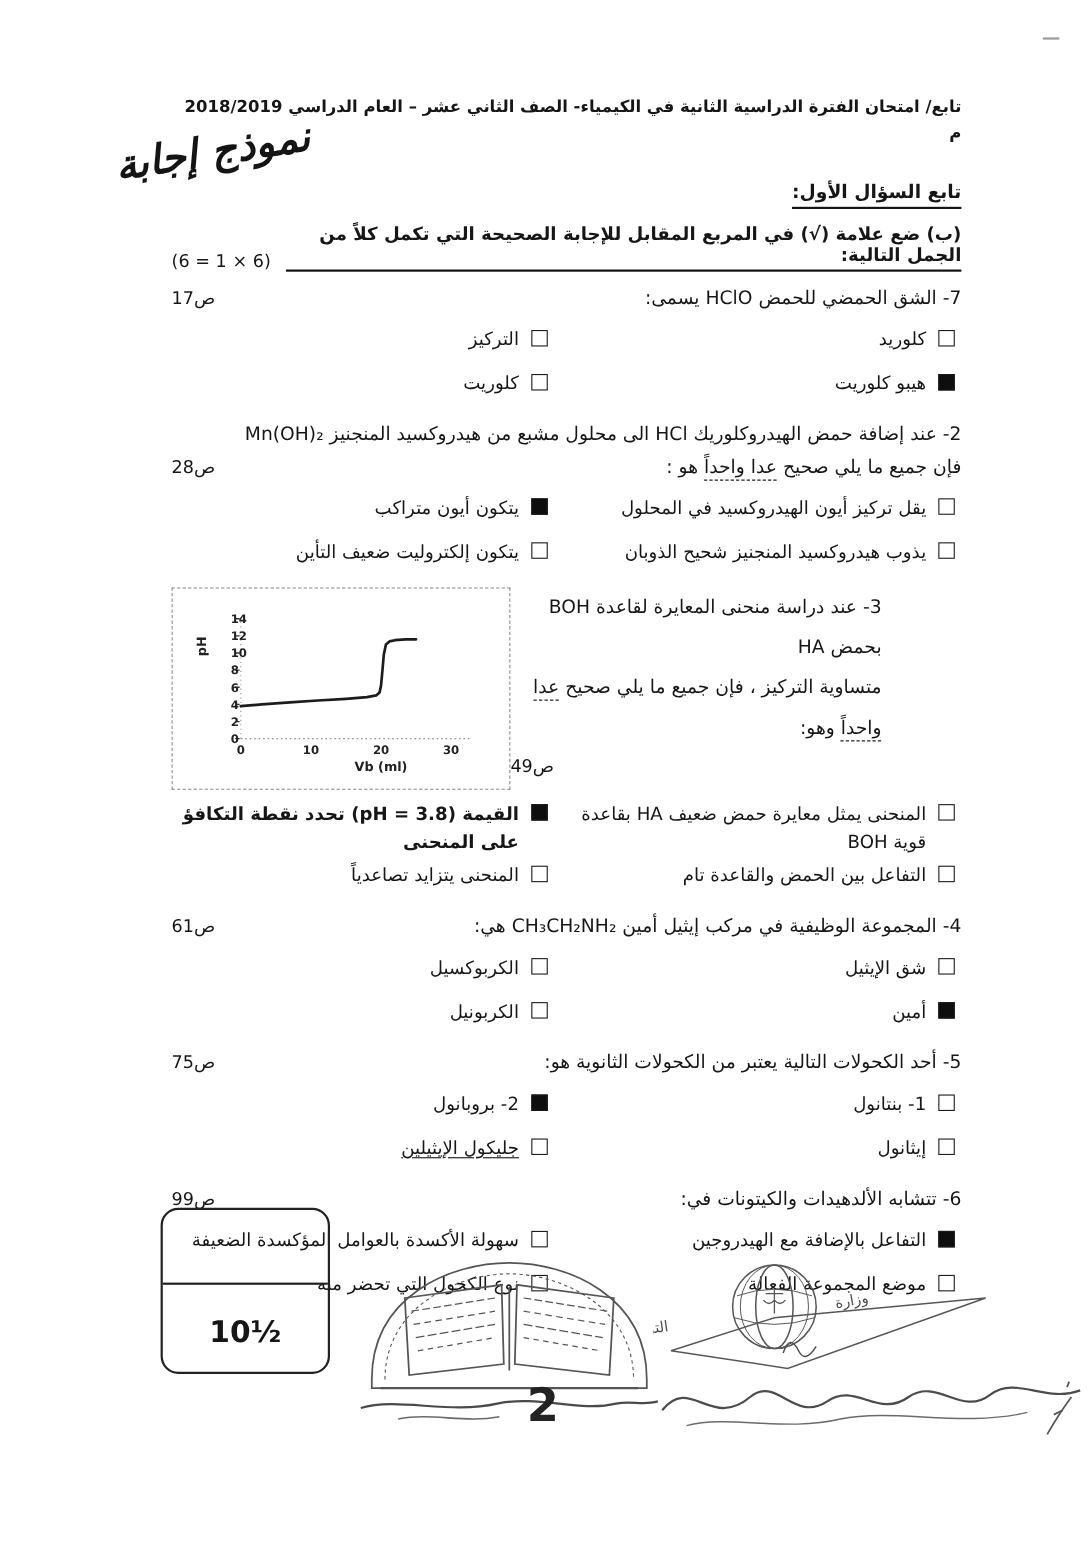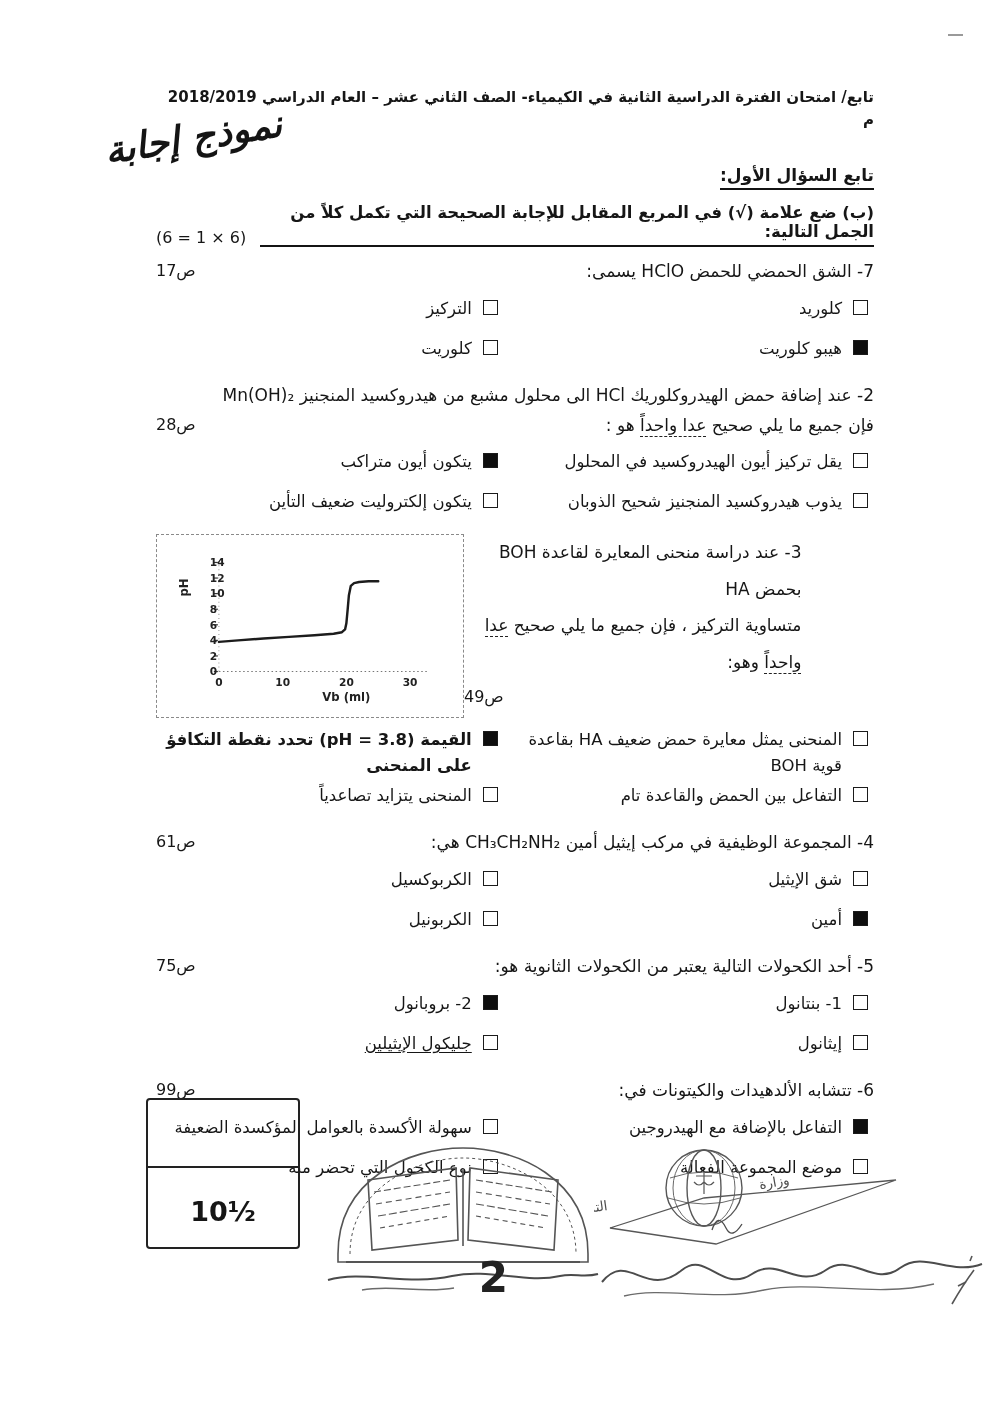--- a/index.html
+++ b/index.html
@@ -54,21 +54,21 @@
   .q3-ref{margin-top:auto;text-align:left;font-size:16px;}
   .figure{
     width:302px;border:1.2px dashed #8a8a8a;background:#fff;
     padding:4px 2px 2px 2px;
   }
   .tick{font-size:10.5px;font-weight:bold;fill:#222;font-family:"DejaVu Sans",sans-serif;}
   .axis-label{font-size:11.5px;font-weight:bold;fill:#222;font-family:"DejaVu Sans",sans-serif;}
   
   .score-box{
     position:absolute;left:146px;top:1098px;width:150px;height:147px;
-    border:2px solid #222;border-radius:4px;
+    border:2px solid #222;border-radius:16px;
   }
   .score-box .divider{position:absolute;left:0;right:0;top:45%;border-top:2px solid #222;}
   .score-value{
     position:absolute;left:0;right:0;top:52%;bottom:0;
     display:flex;align-items:center;justify-content:center;
     font-size:27px;font-weight:bold;
   }
   .school-stamp{position:absolute;left:322px;top:1134px;}
   .ministry-stamp{position:absolute;left:594px;top:1132px;}
   .pen-mark{position:absolute;left:944px;top:1252px;}

